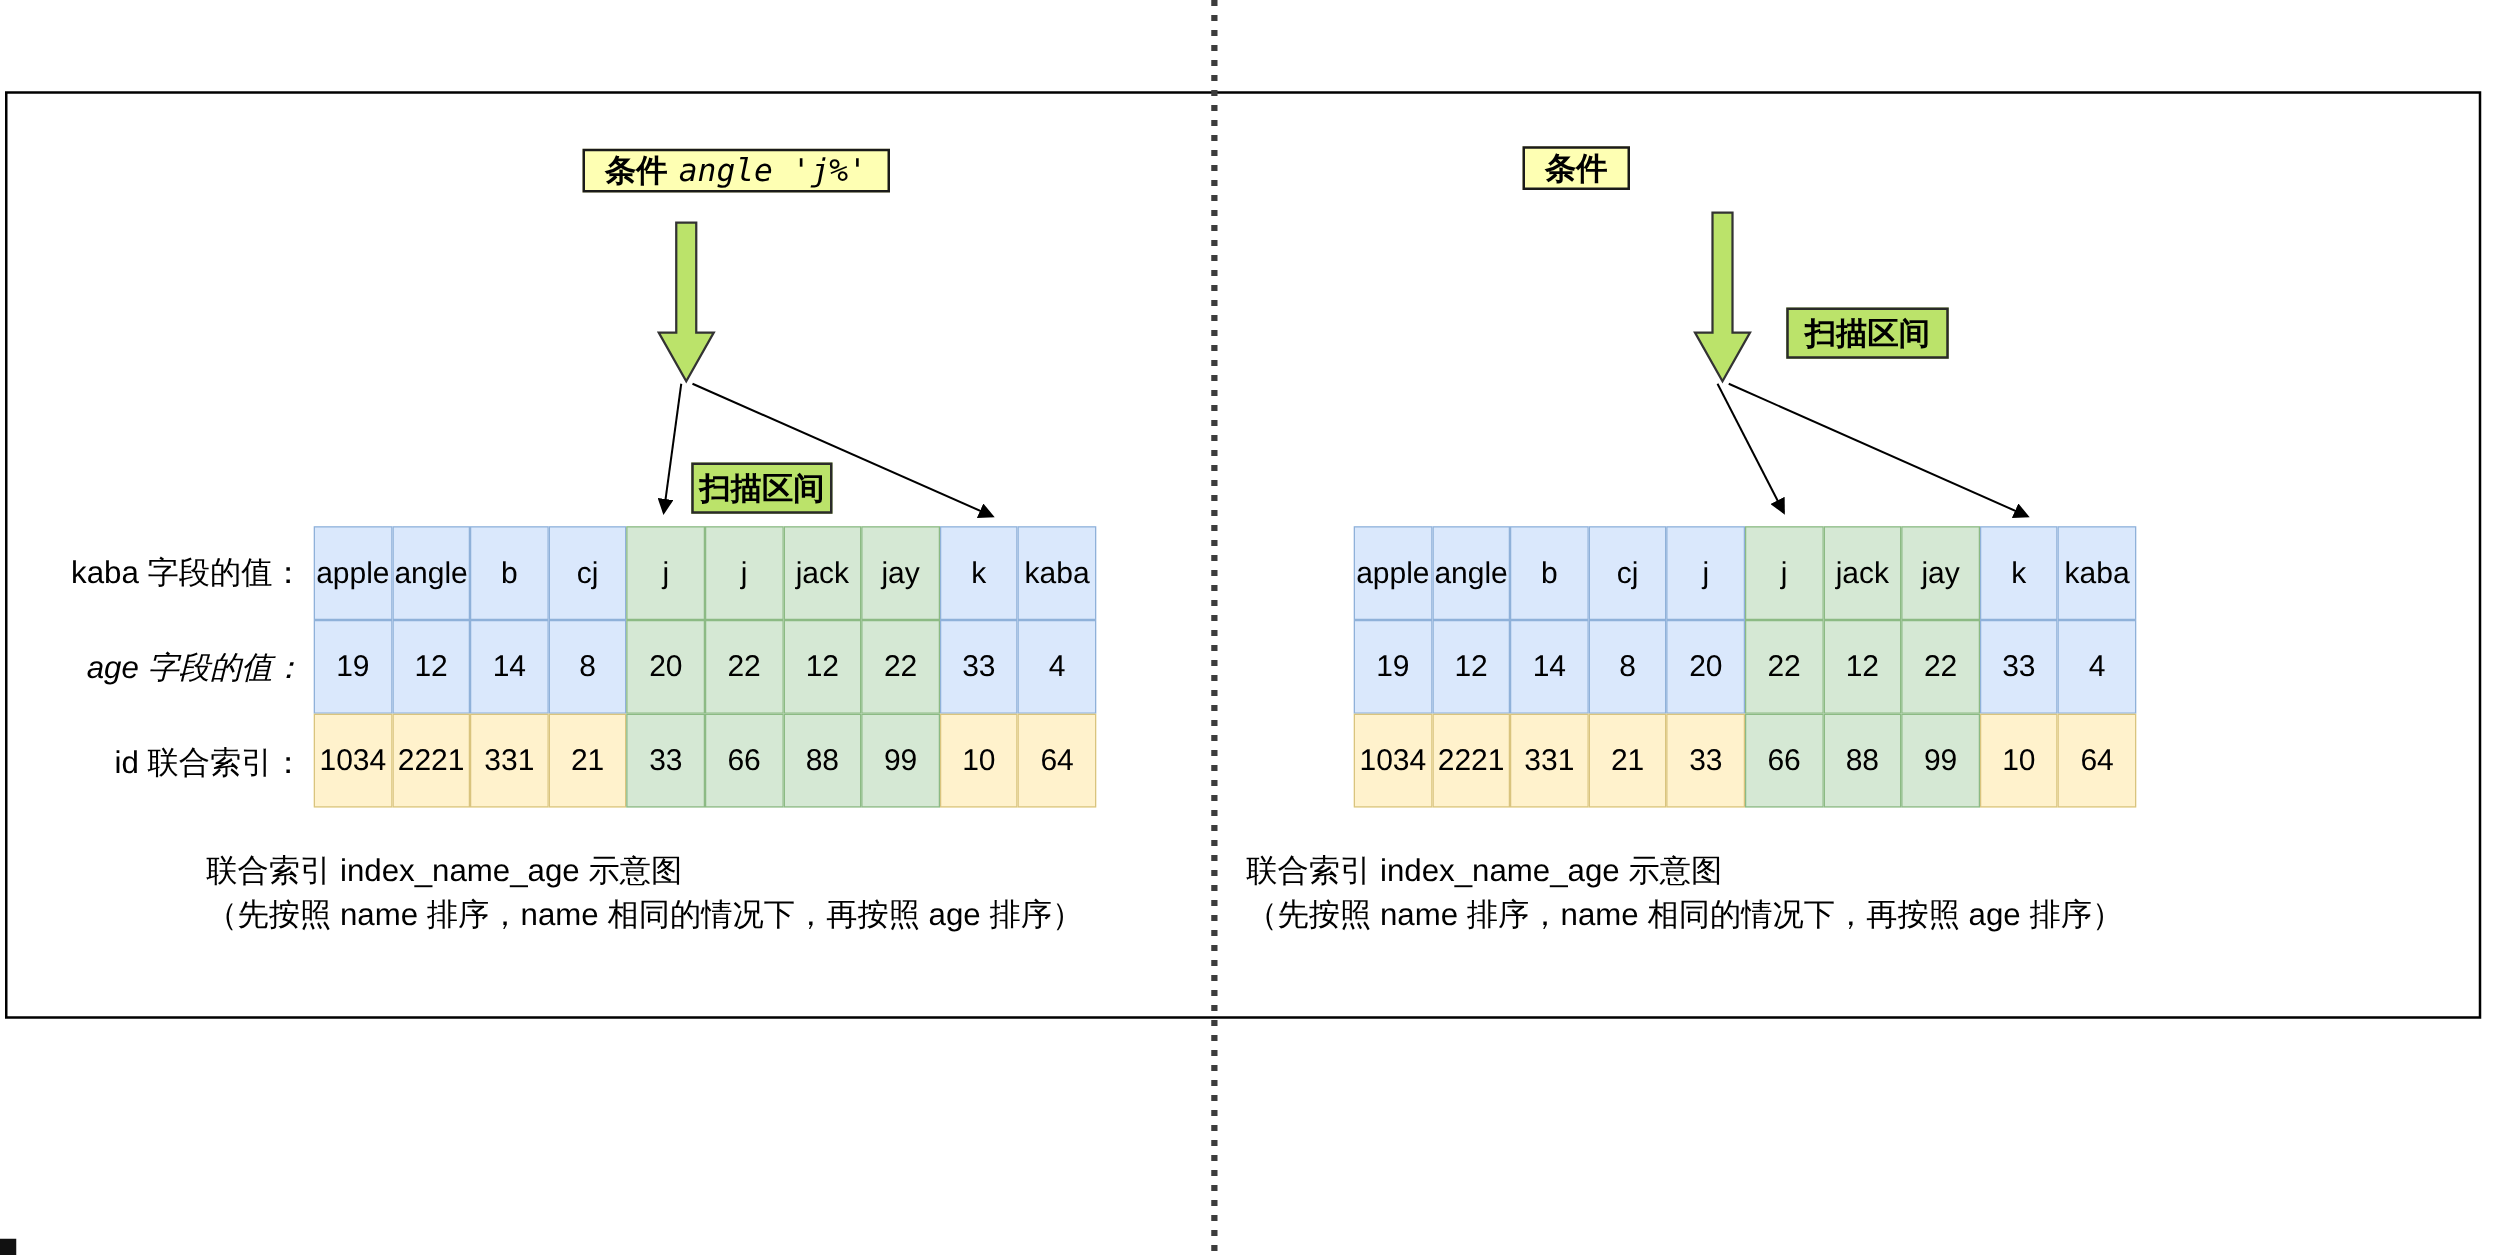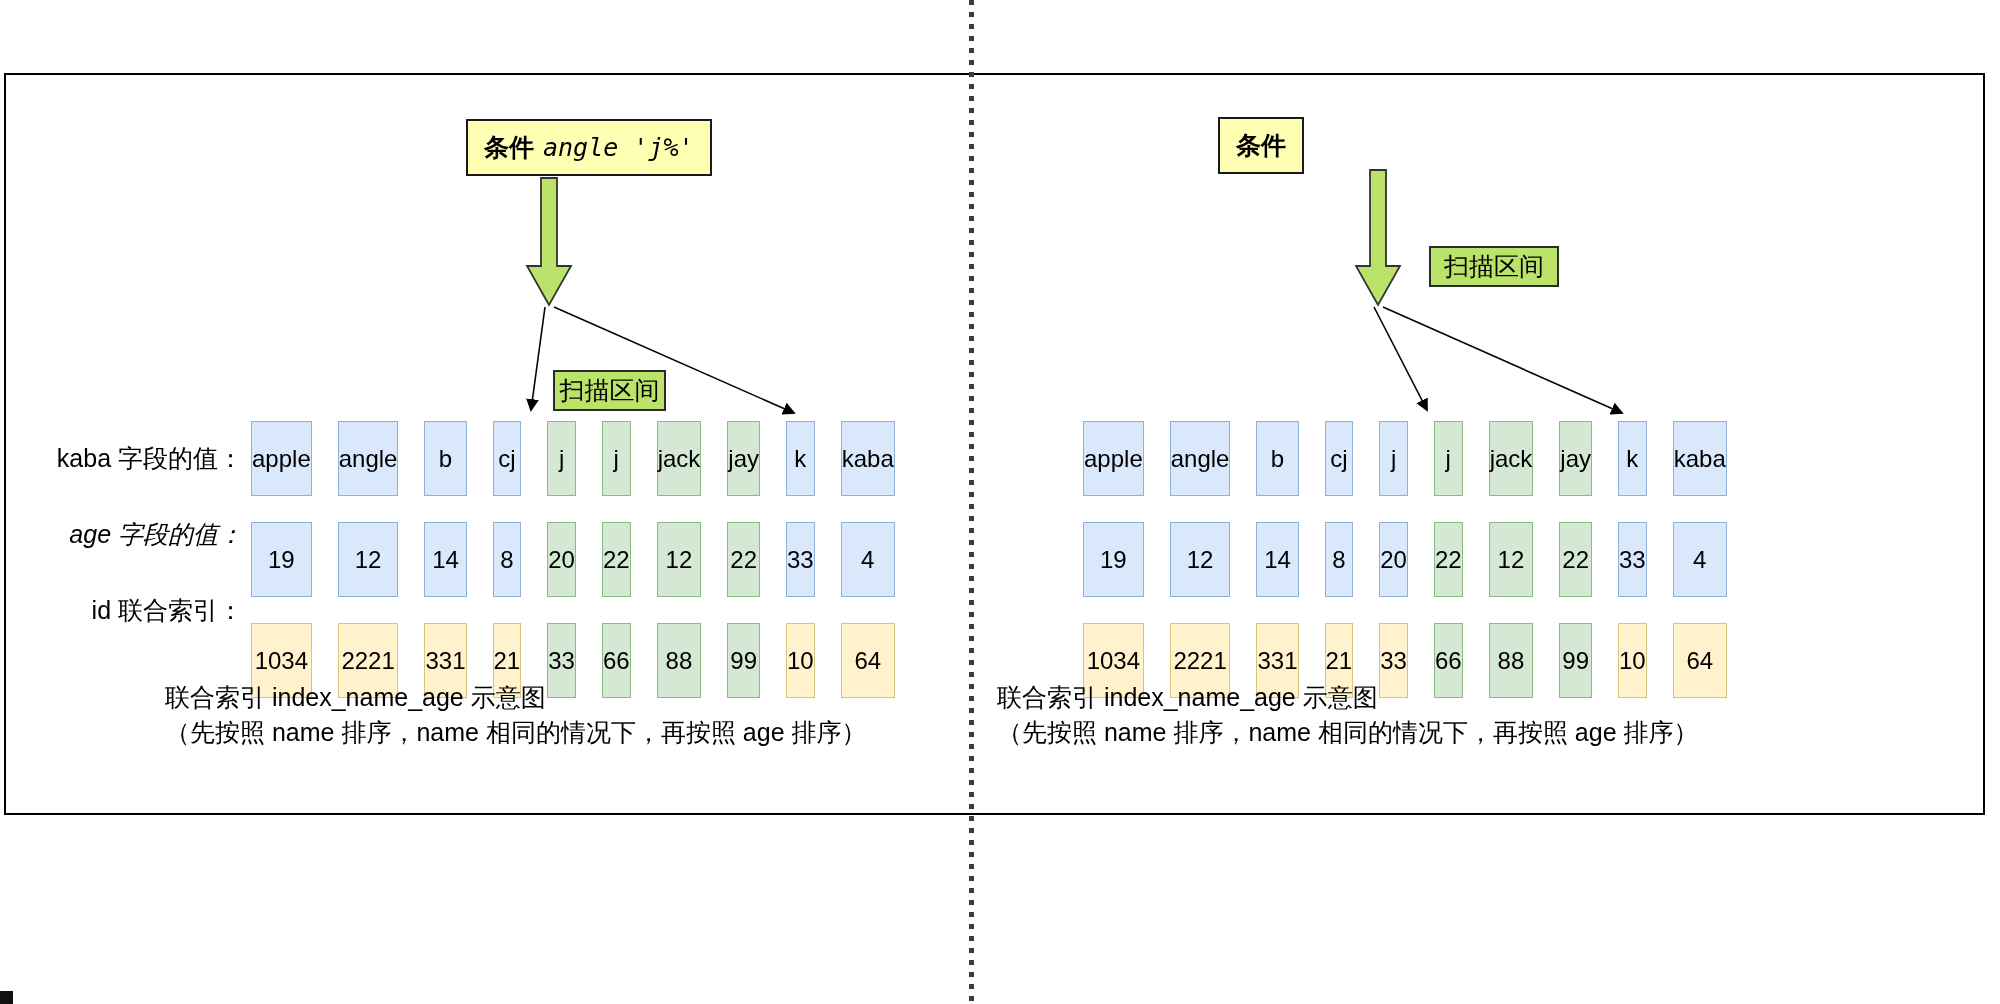--- a/index.html
+++ b/index.html
@@ -10,34 +10,34 @@
   }
   .outer-box {
     position:absolute; left:4px; top:73px; width:1981px; height:742px;
     border:2px solid #000; background:transparent;
   }
   .dotted-divider {
     position:absolute; left:969px; top:0; width:5px; height:1004px;
     background:repeating-linear-gradient(to bottom, #3c3c3c 0 5px, transparent 5px 12px);
   }
   .cond-box {
-    position:absolute; height:57px; padding:0 16px;
+    position:absolute; height:35px; padding:0 16px;
     background:var(--cond-yellow); border:2px solid var(--cond-border);
     display:flex; align-items:center; justify-content:center; white-space:nowrap;
     font-size:25px;
   }
   .cond-prefix { font-weight:bold; }
   .cond-code { font-family:"DejaVu Sans Mono",monospace; font-style:italic; margin-left:9px; }
   .scan-label {
     position:absolute; background:var(--green-ui); border:2px solid #2a2a2a;
-    font-weight:normal; font-size:25px;
+    font-weight:bold; font-size:25px;
     display:flex; align-items:center; justify-content:center;
   }
   .idx-table {
-    position:absolute; display:grid; grid-template-columns:repeat(10, 1fr); width:626px;gap:26px;
+    position:absolute; display:grid; grid-template-columns:repeat(10, 1fr); width:626px;
   }
   .cell {
     height:75px; display:flex; align-items:center; justify-content:center;
     font-size:24px; border:1px solid;
   }
   .cell.blue   { background:var(--cell-blue);   border-color:var(--cell-blue-border); }
   .cell.green  { background:var(--cell-green);  border-color:var(--cell-green-border); }
   .cell.yellow { background:var(--cell-yellow); border-color:var(--cell-yellow-border); }
   .row-label {
     position:absolute; width:235px; left:8px; text-align:right;

